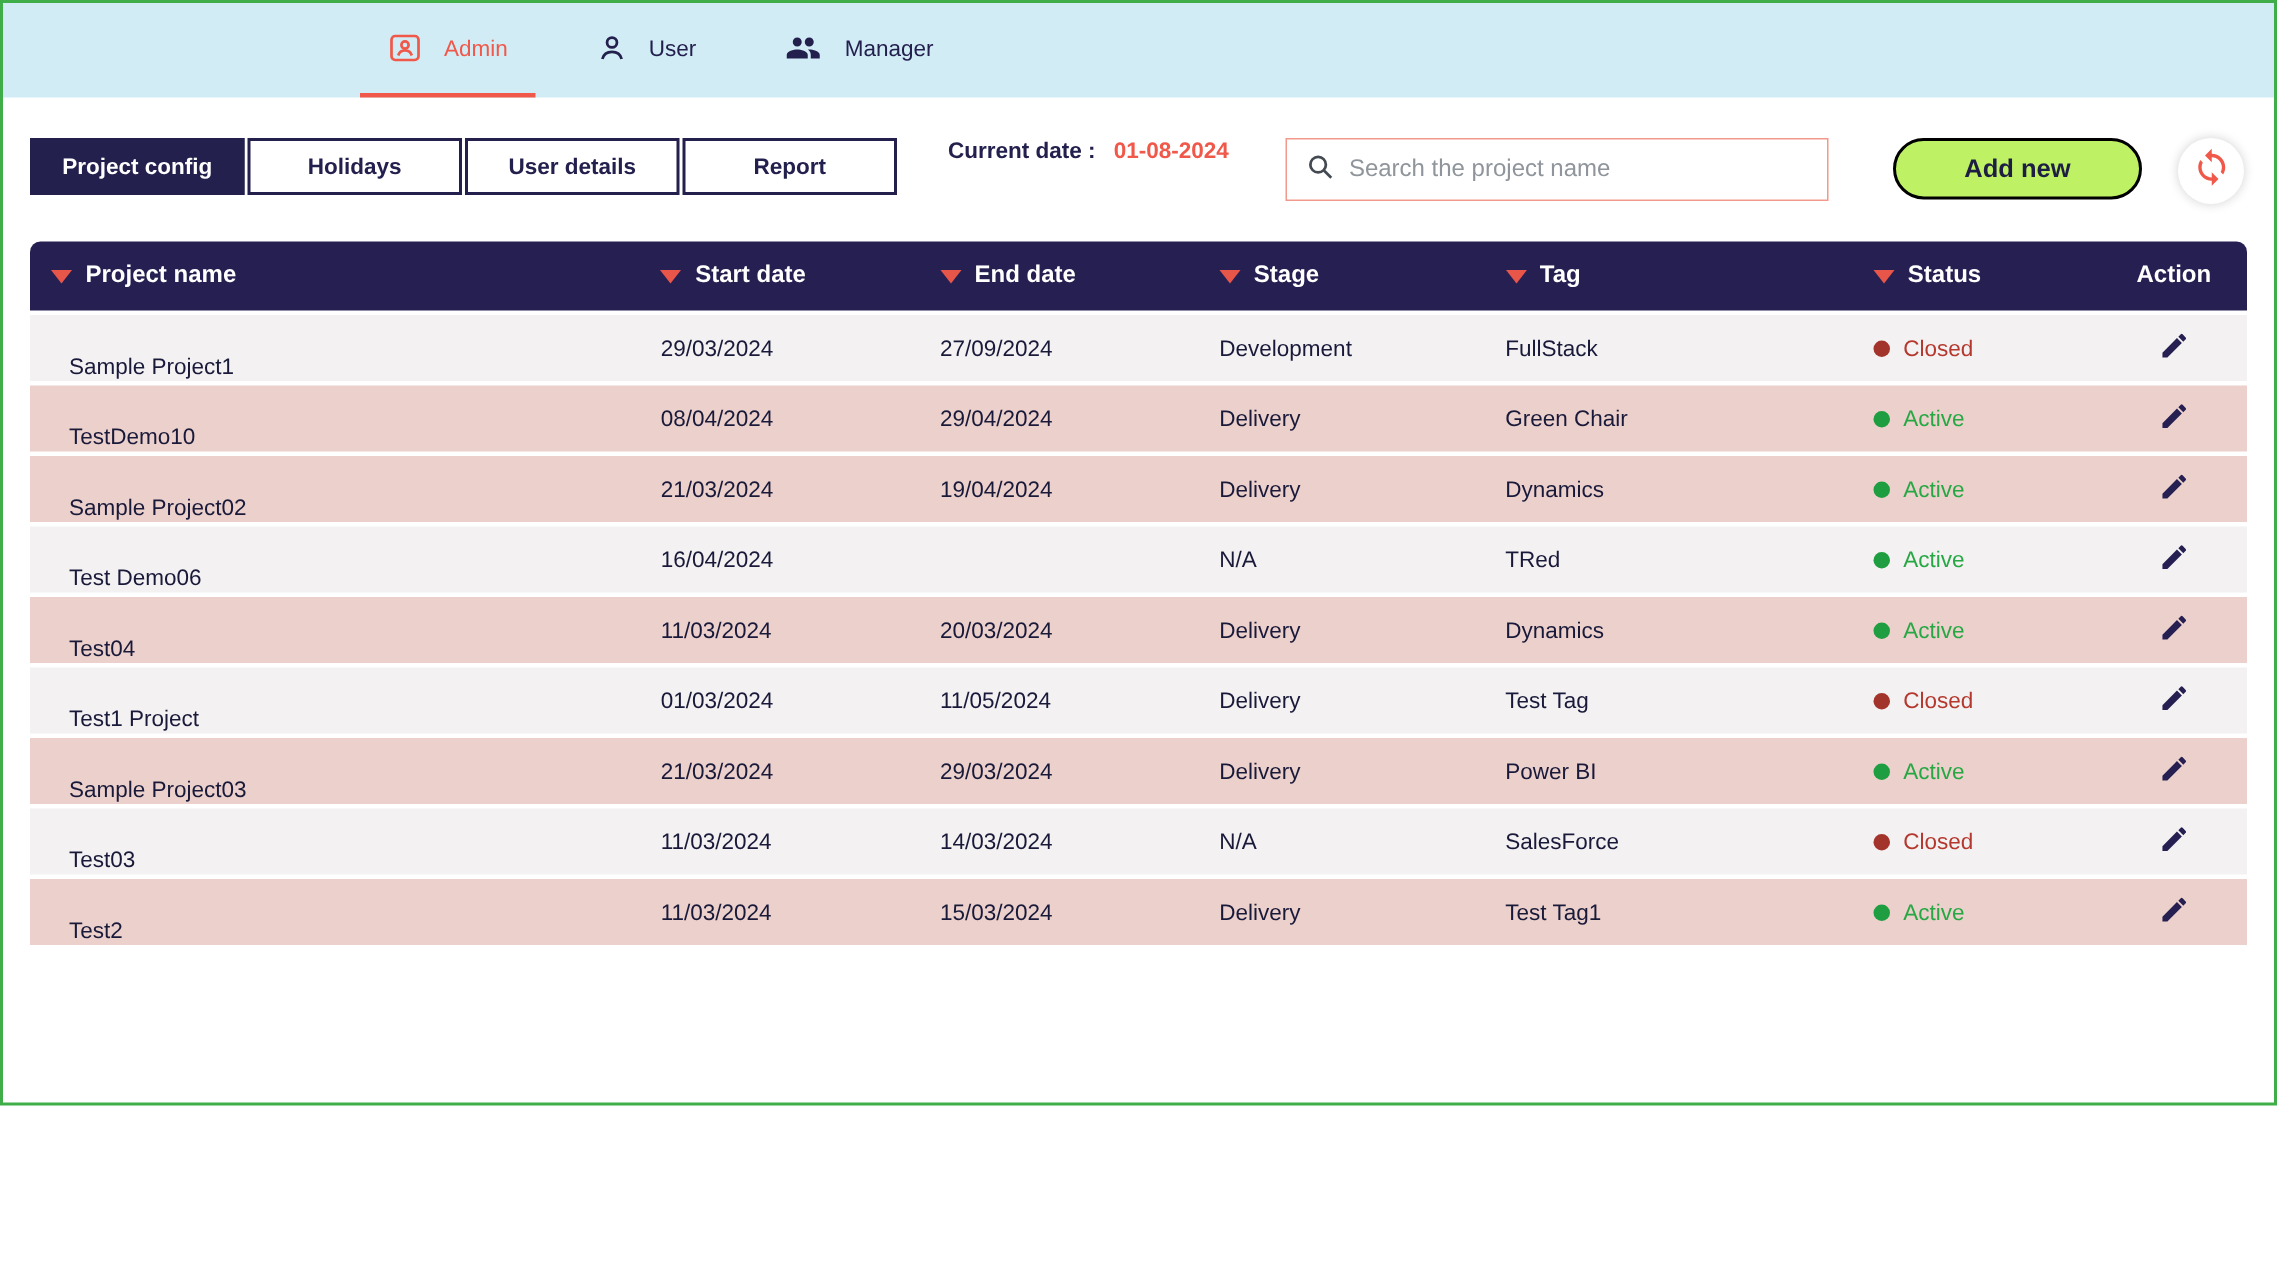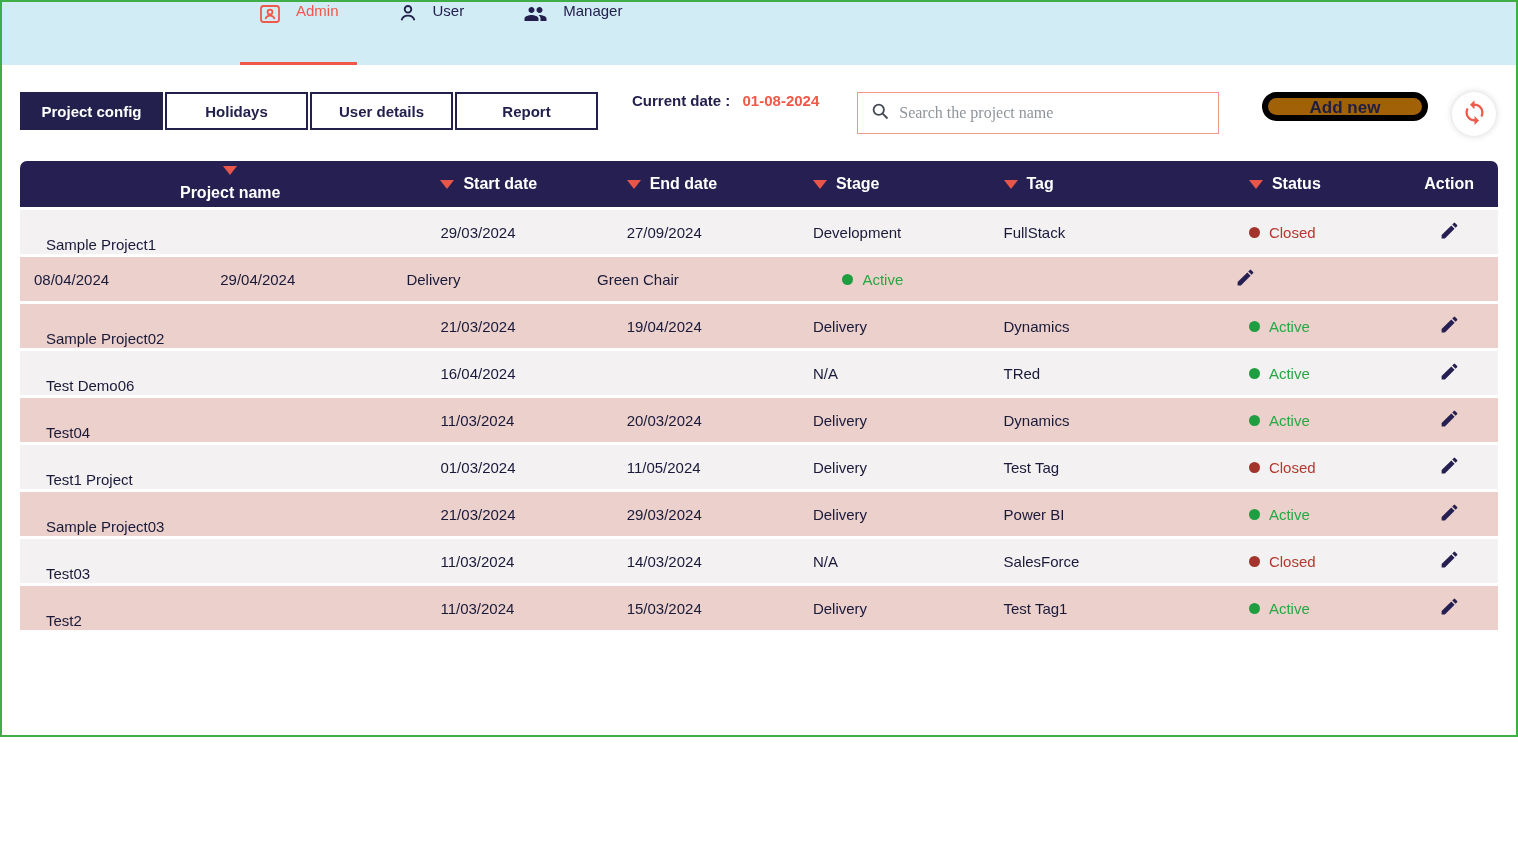--- a/index.html
+++ b/index.html
@@ -2,43 +2,43 @@
 <html><head>
 <meta charset="utf-8">
 <style>
   * { margin:0; padding:0; box-sizing:border-box; }
   html, body { width:1518px; height:849px; background:#ffffff; font-family:"Liberation Sans", sans-serif; }
   .app { position:relative; width:1518px; height:737px; border:2px solid #3fae49; background:#ffffff; overflow:hidden; }
 
   
   .topbar { height:63px; background:#d2ecf6; display:flex; align-items:stretch; }
   .tabs { display:flex; margin-left:238px; height:100%; }
-  .tab { display:flex; align-items:flex-start; gap:14px; padding:0 18px; margin-right:22px; border-bottom:3px solid transparent; color:#23204e; font-size:15px; cursor:pointer; }
+  .tab { display:flex; align-items:center; gap:14px; padding:0 18px; margin-right:22px; border-bottom:3px solid transparent; color:#23204e; font-size:15px; cursor:pointer; }
   .tab.active { color:#f0584a; border-bottom-color:#f0584a; }
   .tab svg { display:block; }
 
   
   .toolbar { display:flex; margin:27px 18px 0 18px; }
   .navgroup { display:flex; gap:2px; }
   .navbtn { height:38px; min-width:143px; padding:0 14px; border:2px solid #23204e; background:#ffffff; color:#23204e; font-size:15px; font-weight:700; font-family:inherit; cursor:pointer; }
   .navbtn.active { background:#23204e; color:#ffffff; }
   .current-date { margin-left:34px; font-size:15px; font-weight:700; color:#23204e; white-space:nowrap; }
   .current-date .cd-value { color:#f0584a; margin-left:8px; font-weight:600; }
   .search-box { margin-left:38px; width:362px; height:42px; border:1px solid #f2988c; background:#fff; display:flex; align-items:center; padding:0 12px; gap:9px; }
-  .search-box input { border:none; outline:none; flex:1; font-size:16px; color:#14532d; font-family:Liberation Serif, serif; background:transparent; }
+  .search-box input { border:none; outline:none; flex:1; font-size:16px; color:#14532d; font-family:Liberation Sans, sans-serif; background:transparent; }
   .search-box input::placeholder { color:#8f959b; }
-  .addnew { margin-left:auto; width:166px; height:29px; border-radius:21px; background:#a16207; border:6px solid #000000; color:#1e1e42; font-size:17px; font-weight:600; font-family:inherit; cursor:pointer; }
+  .addnew { margin-left:auto; width:166px; height:41px; border-radius:21px; background:#bef264; border:2px solid #000000; color:#1e1e42; font-size:17px; font-weight:600; font-family:inherit; cursor:pointer; }
   .refresh { margin-left:24px; margin-right:2px; width:44px; height:44px; border-radius:50%; background:#fff; box-shadow:0 0 7px rgba(0,0,0,0.18); display:flex; align-items:center; justify-content:center; cursor:pointer; }
 
   
   .table { margin:25px 18px 0 18px; }
   .thead { display:flex; align-items:center; height:46px; background:#262052; color:#ffffff; border-radius:7px 7px 0 0; }
   .hcell { display:flex; align-items:center; gap:9px; padding-left:14px; font-size:16px; font-weight:700; cursor:pointer; }
   .tri { width:0; height:0; border-left:7px solid transparent; border-right:7px solid transparent; border-top:9px solid #e8564a; }
-  .c-project { width:27.5%;flex-direction:column; }
+  .c-project { width:27.5%; }
   .c-start   { width:12.6%; }
   .c-end     { width:12.6%; }
   .c-stage   { width:12.9%; }
   .c-tag     { width:16.6%; }
   .c-status  { width:11.2%; }
   .c-action  { flex:1; justify-content:center; padding-left:0; }
 
   .trow { display:flex; align-items:center; height:44px; margin-top:3px; background:#f3f1f1; }
   .trow.pink { background:#ecd0cb; }
   .bcell { padding-left:14px; font-size:15px; color:#19193a; }
@@ -166,20 +166,21 @@
       <button class="editbtn">
         <span>
           <svg width="21" height="21" viewBox="0 0 24 24" fill="#262052">
             <path d="M3 17.25V21h3.75L17.81 9.94l-3.75-3.75L3 17.25zM20.71 7.04c.39-.39.39-1.02 0-1.41l-2.34-2.34a.9959.9959 0 0 0-1.41 0l-1.83 1.83 3.75 3.75 1.83-1.83z"></path>
           </svg>
         </span>
       </button>
     </div>
   </div>
         <div class="trow pink">
+    <div class="bcell c-project">TestDemo10</div>
     <div class="bcell c-start">08/04/2024</div>
     <div class="bcell c-end">29/04/2024</div>
     <div class="bcell c-stage">Delivery</div>
     <div class="bcell c-tag">Green Chair</div>
     <div class="bcell c-status">
       <span class="status-wrap active">
         <span class="dot"></span>
         <span class="status-text">Active</span>
       </span>
     </div>

